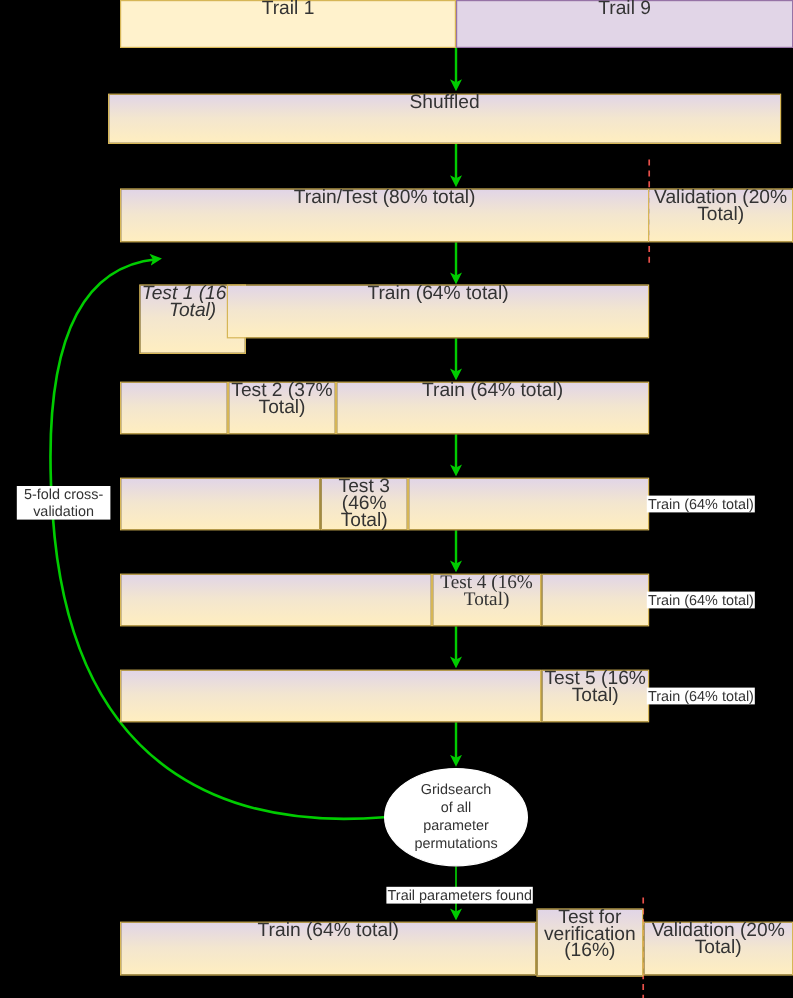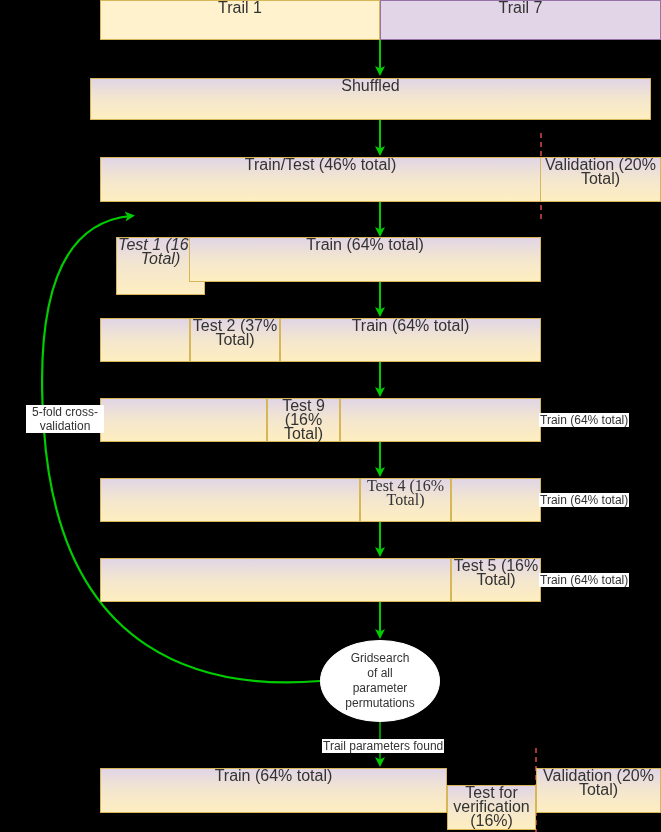--- a/index.html
+++ b/index.html
@@ -103,29 +103,29 @@
   <g stroke="#e8504a" stroke-width="1.4" stroke-dasharray="5,4" fill="none">
     <line x1="541" y1="133" x2="541" y2="221"></line>
     <line x1="536" y1="748" x2="536" y2="832"></line>
   </g>
 </svg>
 
 <div class="box plain-yellow" style="left:100px; top:0px; width:280px; height:40px;">
   <span>Trail 1</span>
 </div>
 <div class="box plain-purple" style="left:380px; top:0px; width:281px; height:40px;">
-  <span>Trail 7</span>
+  <span>Trail 9</span>
 </div>
 
 <div class="box" style="left:90px; top:78px; width:561px; height:42px;">
   <span>Shuffled</span>
 </div>
 
 <div class="box" style="left:100px; top:157px; width:441px; height:45px;">
-  <span>Train/Test (46% total)</span>
+  <span>Train/Test (80% total)</span>
 </div>
 <div class="box no-border-left" style="left:541px; top:157px; width:120px; height:45px;">
   <span>Validation (20% Total)</span>
 </div>
 
 <div class="box" style="left:116px; top:237px; width:89px; height:58px;font-style:italic;">
   <span>Test 1 (16% Total)</span>
 </div>
 <div class="box" style="left:189px; top:237px; width:352px; height:45px;">
   <span>Train (64% total)</span>
@@ -134,47 +134,47 @@
 <div class="box" style="left:100px; top:318px; width:90px; height:44px;"></div>
 <div class="box" style="left:190px; top:318px; width:90px; height:44px;">
   <span>Test 2 (37% Total)</span>
 </div>
 <div class="box" style="left:280px; top:318px; width:261px; height:44px;">
   <span>Train (64% total)</span>
 </div>
 
 <div class="box" style="left:100px; top:398px; width:167px; height:44px;"></div>
 <div class="box" style="left:267px; top:398px; width:73px; height:44px;">
-  <span>Test 9 (16% Total)</span>
+  <span>Test 3 (46% Total)</span>
 </div>
 <div class="box" style="left:340px; top:398px; width:201px; height:44px;"></div>
 <div class="edge-label" style="left:539px; top:413px;">Train (64% total)</div>
 
 <div class="box" style="left:100px; top:478px; width:260px; height:44px;"></div>
 <div class="box" style="left:360px; top:478px; width:91px; height:44px;font-family:Liberation Serif, serif;">
   <span>Test 4 (16% Total)</span>
 </div>
 <div class="box" style="left:451px; top:478px; width:90px; height:44px;"></div>
 <div class="edge-label" style="left:539px; top:493px;">Train (64% total)</div>
 
 <div class="box" style="left:100px; top:558px; width:351px; height:44px;"></div>
 <div class="box" style="left:451px; top:558px; width:90px; height:44px;">
   <span>Test 5 (16% Total)</span>
 </div>
 <div class="edge-label" style="left:539px; top:573px;">Train (64% total)</div>
 
-<div class="edge-label wrap" style="left:26px; top:405px; width:76px;">5-fold cross-validation</div>
+<div class="edge-label wrap" style="left:14px; top:405px; width:76px;">5-fold cross-validation</div>
 
 <div class="ellipse" style="left:320px; top:640px; width:120px; height:82px;">
   <span style="padding:0 26px;">Gridsearch of all parameter permutations</span>
 </div>
 
 <div class="edge-label" style="left:322px; top:739px;">Trail parameters found</div>
 
 <div class="box" style="left:100px; top:768px; width:347px; height:45px;">
   <span>Train (64% total)</span>
 </div>
-<div class="box" style="left:447px; top:785px; width:89px; height:45px;">
+<div class="box" style="left:447px; top:757px; width:89px; height:57px;">
   <span>Test for verification (16%)</span>
 </div>
 <div class="box" style="left:536px; top:768px; width:125px; height:45px;">
   <span>Validation (20% Total)</span>
 </div>
 
 </body></html>

